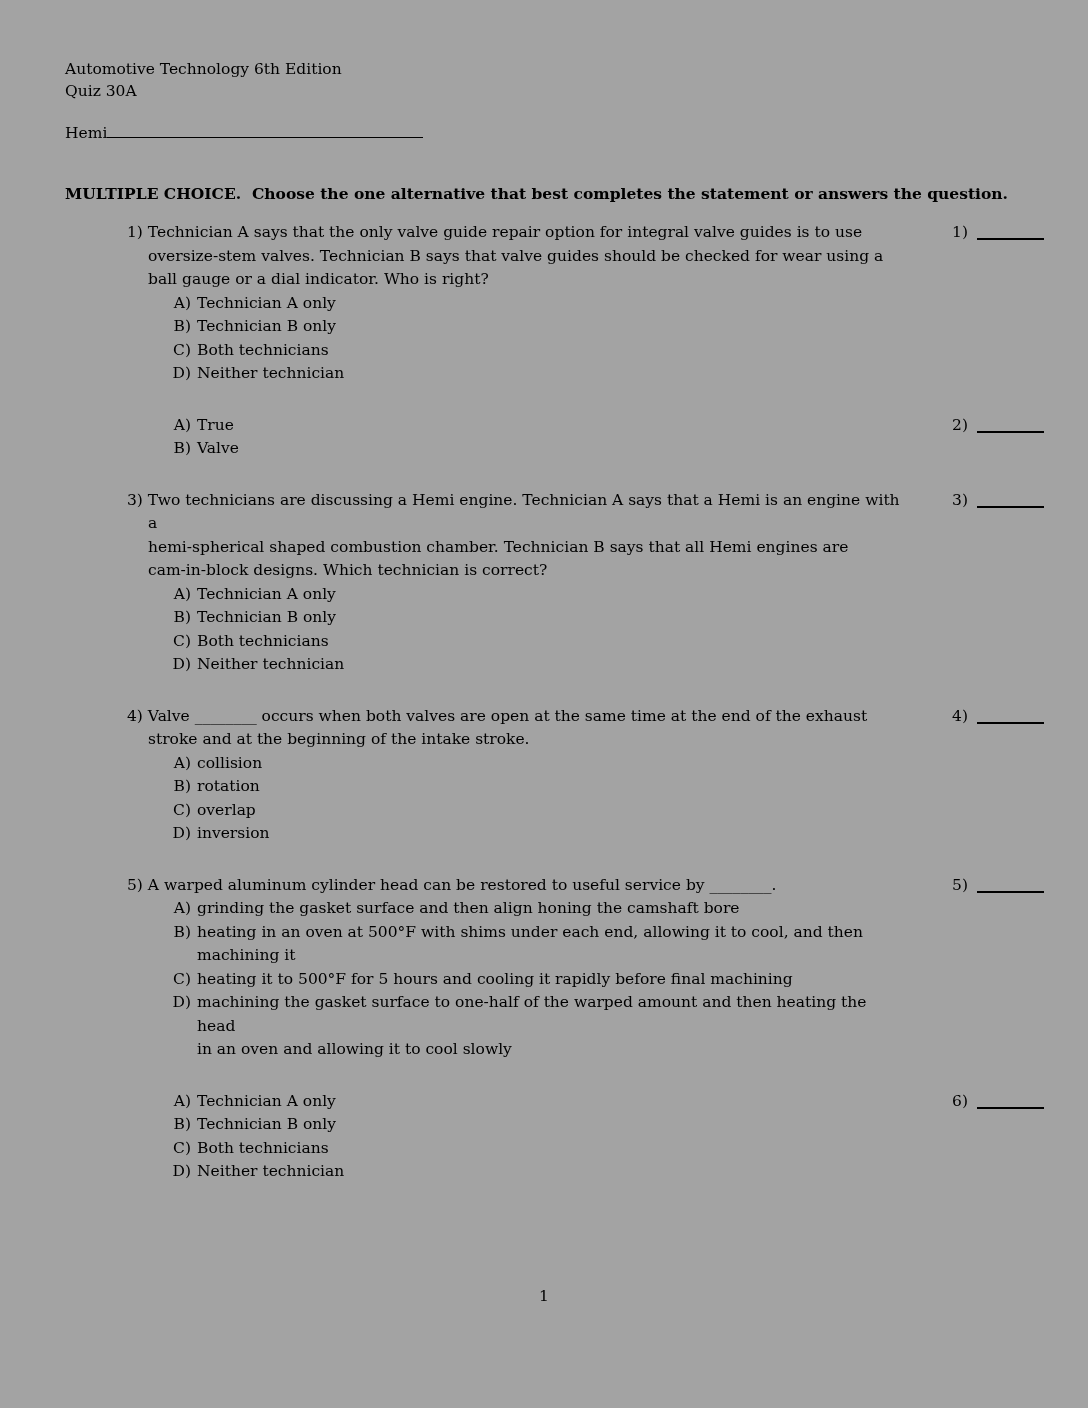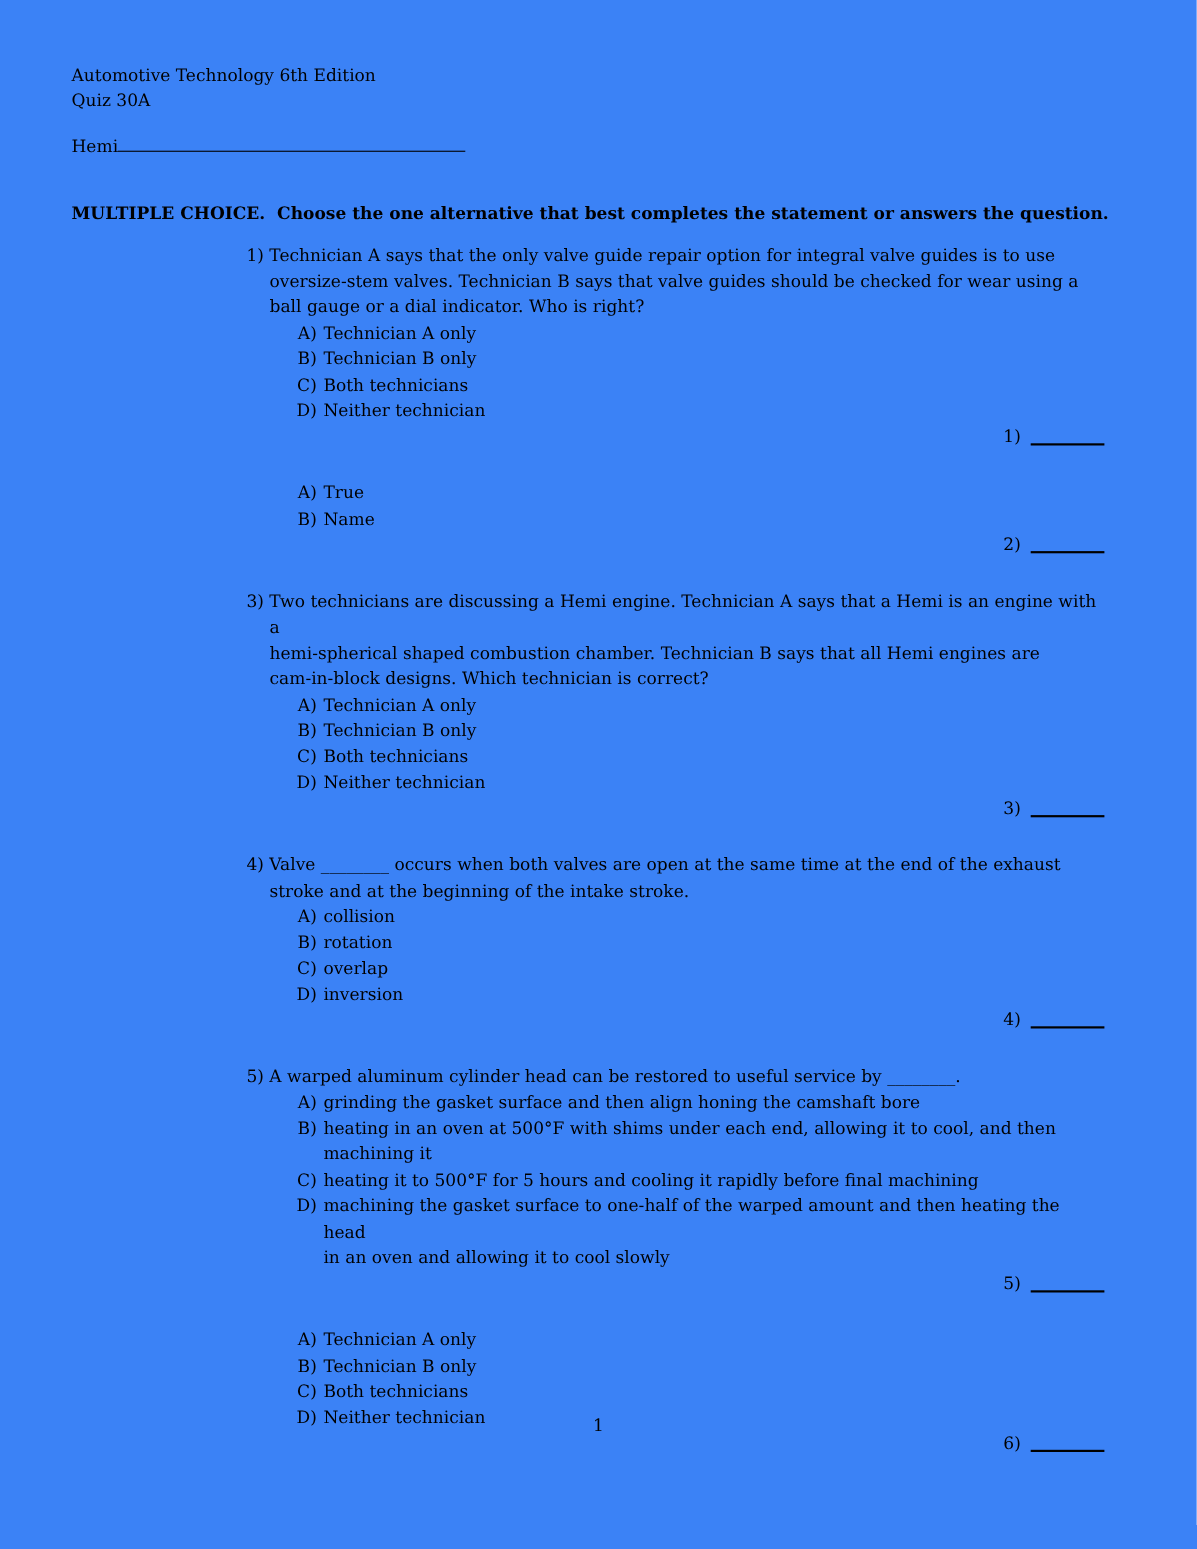--- a/index.html
+++ b/index.html
@@ -1,20 +1,20 @@
 <!DOCTYPE html>
 <html><head>
 <meta charset="utf-8">
 <style>
   html, body { margin: 0; padding: 0; background: #ffffff; }
   .page {
     position: relative;
     width: 1088px;
     height: 1408px;
-    background: #3b82f6;
+    background: #a3a3a3;
     color: #000000;
     font-family: "DejaVu Serif", "Liberation Serif", serif;
     font-size: 15.5px;
     line-height: 23.5px;
     overflow: hidden;
   }
   .doc-header {
     position: absolute;
     left: 65px;
     top: 58px;
@@ -42,25 +42,24 @@
     width: 960px;
   }
   .questions {
     position: absolute;
     left: 0;
     top: 221px;
     width: 1088px;
   }
   .q-row {
     display: flex;
-    align-items: flex-end;
+    align-items: flex-start;
     padding-left: 127px;
-    padding-right: 84px;
+    padding-right: 44px;
     margin-bottom: 28px;
-    flex-direction: column;
   }
   .q-body { width: 780px; flex: none; }
   .q-text {
     padding-left: 21px;
     text-indent: -21px;
     white-space: pre-wrap;
   }
   .options { margin-left: 37px; }
   .opt { display: flex; align-items: flex-start; }
   .opt-label {
@@ -142,21 +141,21 @@
 
     <div class="q-row">
       <div class="q-body">
         <div class="options">
           <div class="opt">
               <span class="opt-label">A)</span>
               <span class="opt-text">True</span>
             </div>
           <div class="opt">
               <span class="opt-label">B)</span>
-              <span class="opt-text">Name</span>
+              <span class="opt-text">Valve</span>
             </div>
         </div>
       </div>
       <div class="q-answer">
           <span>2)</span>
           <span class="ans-blank"></span>
         </div>
     </div>
 
     <div class="q-row">

